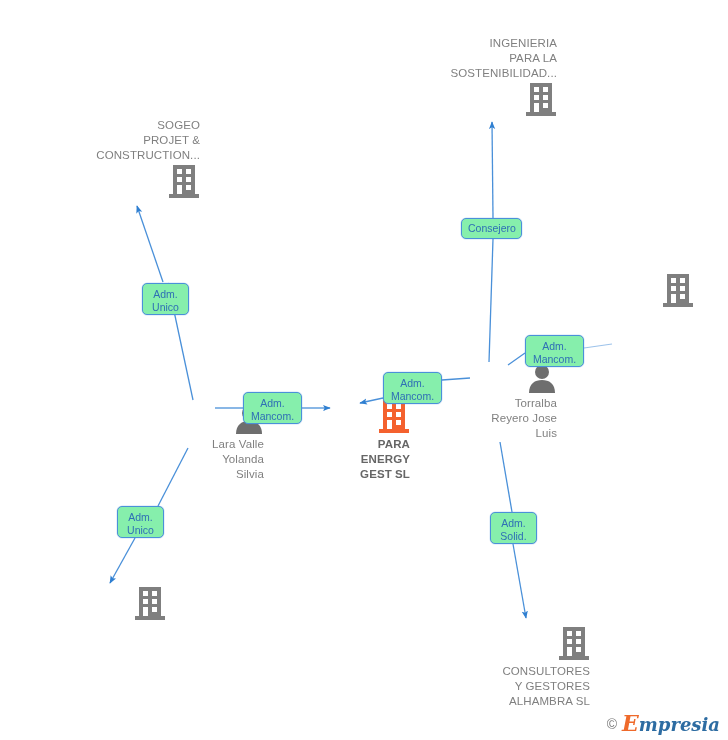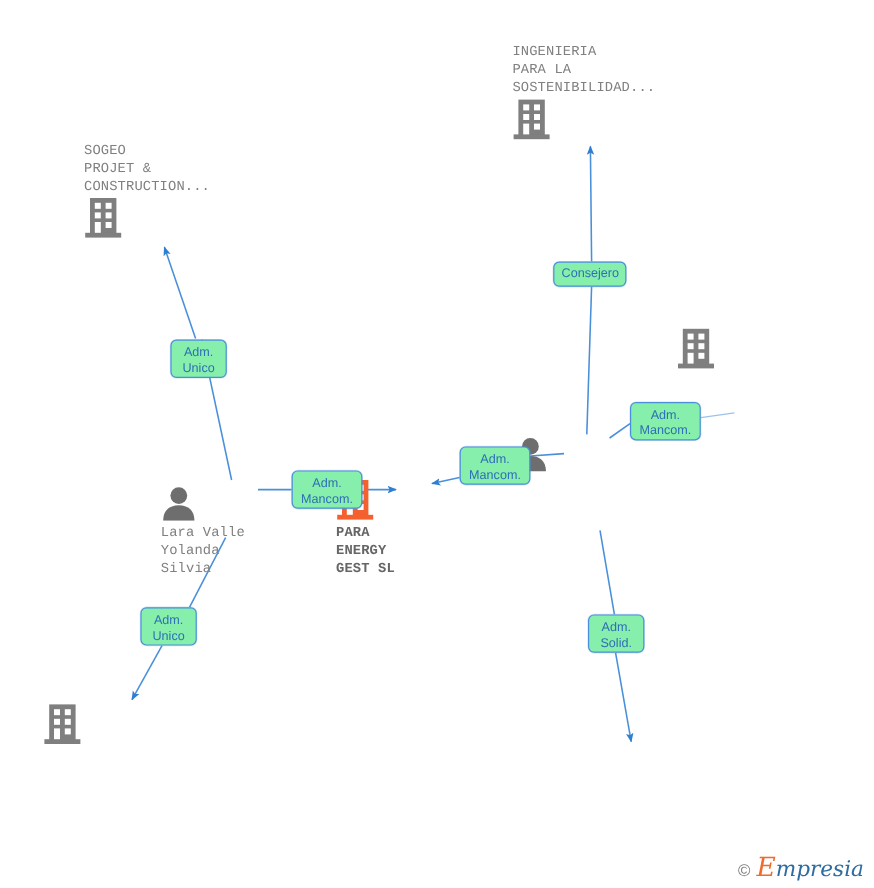--- a/index.html
+++ b/index.html
@@ -22,23 +22,22 @@
     width: 728px;
     height: 740px;
     pointer-events: none;
   }
 
   
   .node {
     position: absolute;
     width: 130px;
     margin-left: -65px;
-    text-align: left;
+    text-align: right;
     z-index: 3;
-    font-family: Liberation Mono, monospace;
   }
   .node .glyph {
     display: block;
     margin: 0 auto;
     line-height: 0;
   }
   .node .label {
     display: block;
     margin-top: 3px;
     font-size: 11.5px;
@@ -85,20 +84,21 @@
     color: #7a7a7a;
     font-size: 14px;
     line-height: 14px;
   }
   #watermark .brand {
     font-family: "DejaVu Serif", serif;
     font-style: italic;
     font-size: 18px;
     line-height: 18px;
     color: #2d6ca2;
+    font-weight: bold;
   }
   #watermark .brand .cap {
     color: #ef6a2b;
     font-size: 22px;
   }
 </style>
 </head>
 <body>
 
 <div id="canvas">
@@ -213,37 +213,57 @@
 GEST SL</span>
   </div>
 
   <div class="node" style="left:492px; top:363px;">
     <span class="glyph">
       <svg width="30" height="30" viewBox="0 0 30 30" xmlns="http://www.w3.org/2000/svg">
         <circle cx="15" cy="9" r="7" fill="#6e6e6e"></circle>
         <path d="M 2 30 C 2 20.5 8 17 15 17 C 22 17 28 20.5 28 30 Z" fill="#6e6e6e"></path>
       </svg>
     </span>
+    <span class="label">Torralba
+Reyero Jose
+Luis</span>
   </div>
 
   <div class="node" style="left:101px; top:585px;">
     <span class="glyph">
       <svg width="32" height="36" viewBox="0 0 32 36" xmlns="http://www.w3.org/2000/svg">
         <rect x="5" y="2" width="22" height="30" fill="#7f7f7f"></rect>
         <rect x="1" y="31" width="30" height="4" fill="#7f7f7f"></rect>
         <rect x="9" y="6" width="5" height="5" fill="#ffffff"></rect>
         <rect x="18" y="6" width="5" height="5" fill="#ffffff"></rect>
         <rect x="9" y="14" width="5" height="5" fill="#ffffff"></rect>
         <rect x="18" y="14" width="5" height="5" fill="#ffffff"></rect>
         <rect x="9" y="22" width="5" height="9" fill="#ffffff"></rect>
         <rect x="18" y="22" width="5" height="5" fill="#ffffff"></rect>
       </svg>
     </span>
   </div>
 
+  <div class="node" style="left:525px; top:625px;">
+    <span class="glyph">
+      <svg width="32" height="36" viewBox="0 0 32 36" xmlns="http://www.w3.org/2000/svg">
+        <rect x="5" y="2" width="22" height="30" fill="#7f7f7f"></rect>
+        <rect x="1" y="31" width="30" height="4" fill="#7f7f7f"></rect>
+        <rect x="9" y="6" width="5" height="5" fill="#ffffff"></rect>
+        <rect x="18" y="6" width="5" height="5" fill="#ffffff"></rect>
+        <rect x="9" y="14" width="5" height="5" fill="#ffffff"></rect>
+        <rect x="18" y="14" width="5" height="5" fill="#ffffff"></rect>
+        <rect x="9" y="22" width="5" height="9" fill="#ffffff"></rect>
+        <rect x="18" y="22" width="5" height="5" fill="#ffffff"></rect>
+      </svg>
+    </span>
+    <span class="label">CONSULTORES
+Y GESTORES
+ALHAMBRA SL</span>
+  </div>
 
   <div class="pill" style="left:142px; top:283px; width:47px; height:32px;">Adm.
 Unico</div>
 
   <div class="pill" style="left:461px; top:218px; width:61px; height:21px; padding-top:3px;">Consejero</div>
 
   <div class="pill" style="left:525px; top:335px; width:59px; height:32px;">Adm.
 Mancom.</div>
 
   <div class="pill" style="left:243px; top:392px; width:59px; height:32px;">Adm.

